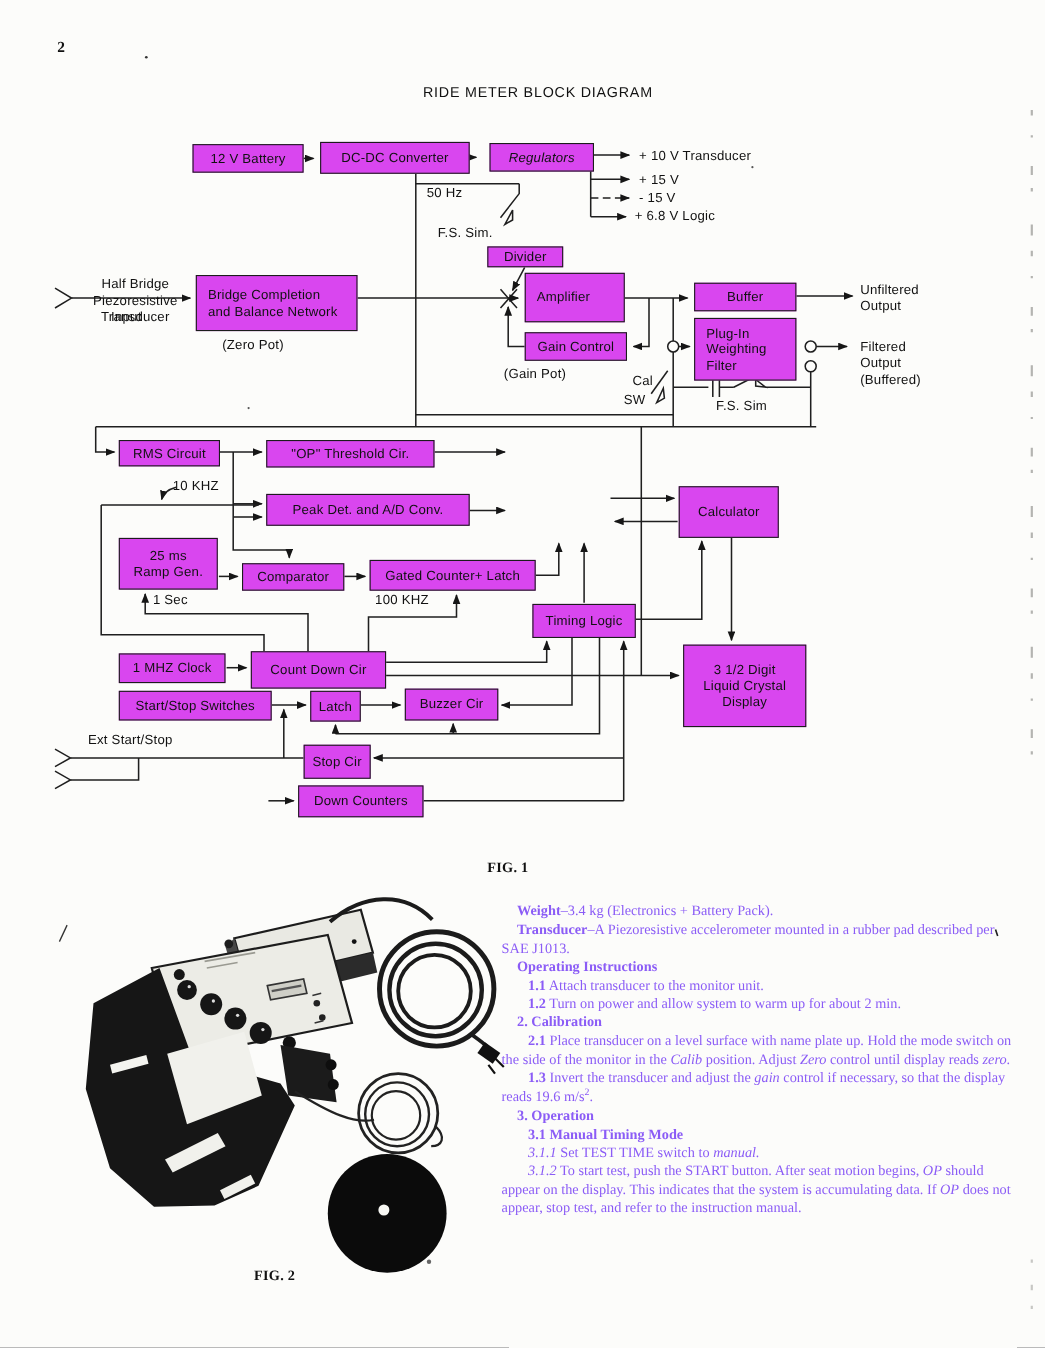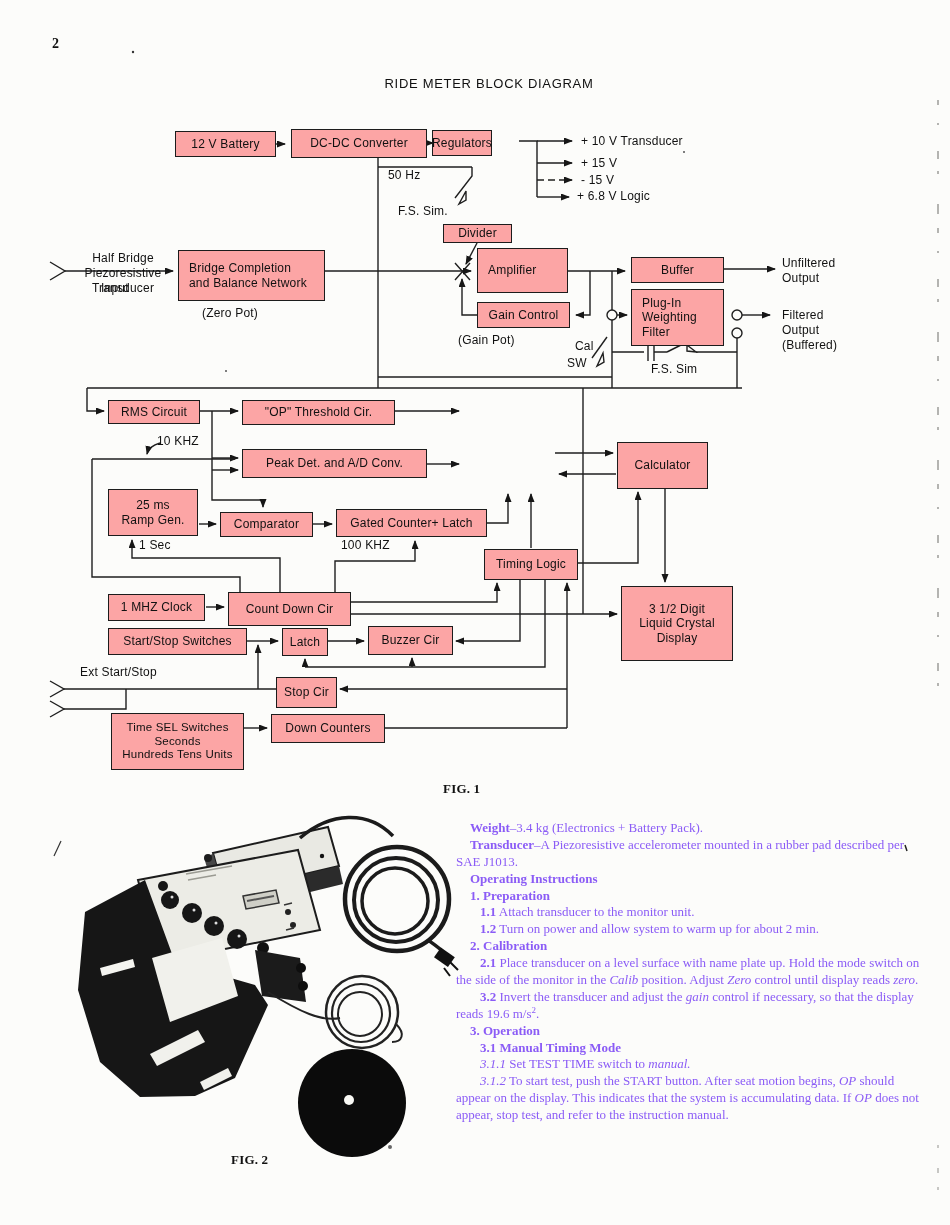--- a/index.html
+++ b/index.html
@@ -1,19 +1,19 @@
 <!DOCTYPE html>
 <html><head>
 <meta charset="utf-8">
 <style>
   html,body{margin:0;padding:0;background:#888;}
   #page{position:relative;width:950px;height:1225px;background:#fcfcfa;overflow:hidden;
         font-family:"Liberation Sans",sans-serif;color:#141414;}
   svg.layer{position:absolute;left:0;top:0;width:950px;height:1225px;}
-  .dbox{position:absolute;border:1.5px solid #1c1c1c;background:#fca5a5;display:flex;
+  .dbox{position:absolute;border:1.5px solid #1c1c1c;background:#d946ef;display:flex;
         align-items:center;justify-content:center;text-align:center;white-space:pre-line;
         font:12px/1.18 "Liberation Sans",sans-serif;color:#111;z-index:3;box-sizing:border-box;letter-spacing:.2px;}
   .al{justify-content:flex-start;text-align:left;padding-left:10px;}
   .dlabel{position:absolute;white-space:pre-line;font:12px/1.25 "Liberation Sans",sans-serif;
         color:#111;z-index:3;letter-spacing:.2px;}
   .ctr{text-align:center;}
   .serifb{font-family:"Liberation Serif",serif;font-weight:bold;font-size:13px;}
   #title{font-size:13px;letter-spacing:.7px;}
   #pageno{font:bold 14px "Liberation Serif",serif;}
   #instructions{position:absolute;left:456px;top:820px;width:468px;z-index:3;}
@@ -183,21 +183,21 @@
       <circle cx="226" cy="371" r="1" fill="#555" stroke="none"></circle>
       <circle cx="684" cy="152" r="1" fill="#555" stroke="none"></circle>
     </g>
   </svg>
 
   <div id="pageno" class="dlabel" style="left:52px;top:36px;">2</div>
   <div id="title" class="dlabel ctr" style="left:383px;top:76px;width:212px;">RIDE METER BLOCK DIAGRAM</div>
 
   <div class="dbox" style="left:175px;top:131px;width:101px;height:26px;">12 V Battery</div>
   <div class="dbox" style="left:291px;top:129px;width:136px;height:29px;">DC-DC Converter</div>
-  <div class="dbox" style="left:432px;top:130px;width:60px;height:26px;">Regulators</div>
+  <div class="dbox" style="left:445px;top:130px;width:95px;height:26px;font-style:italic;">Regulators</div>
   <div class="dbox" style="left:443px;top:224px;width:69px;height:19px;">Divider</div>
   <div class="dbox al" style="left:178px;top:250px;width:147px;height:51px;">Bridge Completion
 and Balance Network</div>
   <div class="dbox al" style="left:477px;top:248px;width:91px;height:45px;">Amplifier</div>
   <div class="dbox" style="left:477px;top:302px;width:93px;height:26px;">Gain Control</div>
   <div class="dbox" style="left:631px;top:257px;width:93px;height:26px;">Buffer</div>
   <div class="dbox al" style="left:631px;top:289px;width:93px;height:57px;">Plug-In
 Weighting
 Filter</div>
   <div class="dbox" style="left:108px;top:400px;width:92px;height:24px;">RMS Circuit</div>
@@ -211,23 +211,20 @@
   <div class="dbox" style="left:484px;top:549px;width:94px;height:31px;">Timing Logic</div>
   <div class="dbox" style="left:108px;top:594px;width:97px;height:27px;">1 MHZ Clock</div>
   <div class="dbox" style="left:228px;top:592px;width:123px;height:34px;">Count Down Cir</div>
   <div class="dbox" style="left:621px;top:586px;width:112px;height:75px;">3 1/2 Digit
 Liquid Crystal
 Display</div>
   <div class="dbox" style="left:108px;top:628px;width:139px;height:27px;">Start/Stop Switches</div>
   <div class="dbox" style="left:282px;top:628px;width:46px;height:28px;">Latch</div>
   <div class="dbox" style="left:368px;top:626px;width:85px;height:29px;">Buzzer Cir</div>
   <div class="dbox" style="left:276px;top:677px;width:61px;height:31px;">Stop Cir</div>
-  <div class="dbox" style="left:111px;top:713px;width:133px;height:57px;font-size:11.5px;">Time SEL Switches
-Seconds
-Hundreds Tens Units</div>
   <div class="dbox" style="left:271px;top:714px;width:114px;height:29px;">Down Counters</div>
 
   <div class="dlabel" style="left:388px;top:168px;">50 Hz</div>
   <div class="dlabel" style="left:398px;top:204px;">F.S. Sim.</div>
   <div class="dlabel" style="left:581px;top:134px;">+ 10 V Transducer</div>
   <div class="dlabel" style="left:581px;top:156px;">+ 15 V</div>
   <div class="dlabel" style="left:581px;top:173px;">- 15 V</div>
   <div class="dlabel" style="left:577px;top:189px;">+ 6.8 V Logic</div>
   <div class="dlabel ctr" style="left:70px;top:220px;width:106px;margin-top:31px;">Half Bridge
 Piezoresistive
@@ -248,25 +245,24 @@
   <div class="dlabel" style="left:341px;top:538px;">100 KHZ</div>
   <div class="dlabel" style="left:80px;top:665px;">Ext  Start/Stop</div>
 
   <div class="dlabel serifb" style="left:443px;top:781px;">FIG. 1</div>
   <div class="dlabel serifb" style="left:231px;top:1152px;">FIG. 2</div>
 
   <div id="instructions">
       <p class="bp i1"><span class="b">Weight</span><span>–3.4 kg (Electronics + Battery Pack).</span></p>
       <p class="bp i1"><span class="b">Transducer</span><span>–A Piezoresistive accelerometer mounted in a rubber pad described per SAE J1013.</span></p>
       <p class="bp i1"><span class="b">Operating Instructions</span></p>
-      <p class="bp i1"><span class="b">1. Preparation</span></p>
       <p class="bp i2"><span class="b">1.1</span><span> Attach transducer to the monitor unit.</span></p>
       <p class="bp i2"><span class="b">1.2</span><span> Turn on power and allow system to warm up for about 2 min.</span></p>
       <p class="bp i1"><span class="b">2. Calibration</span></p>
       <p class="bp i2"><span class="b">2.1</span><span> Place transducer on a level surface with name plate up.  Hold the mode switch on the side of the monitor in the </span><span class="it">Calib</span><span> position.  Adjust </span><span class="it">Zero</span><span> control until display reads </span><span class="it">zero</span><span>.</span></p>
-      <p class="bp i2"><span class="b">3.2</span><span> Invert the transducer and adjust the </span><span class="it">gain</span><span> control if necessary, so that the display reads 19.6 m/s</span><span class="sup">2</span><span>.</span></p>
+      <p class="bp i2"><span class="b">1.3</span><span> Invert the transducer and adjust the </span><span class="it">gain</span><span> control if necessary, so that the display reads 19.6 m/s</span><span class="sup">2</span><span>.</span></p>
       <p class="bp i1"><span class="b">3. Operation</span></p>
       <p class="bp i2"><span class="b">3.1 Manual Timing Mode</span></p>
       <p class="bp i2"><span class="it">3.1.1</span><span> Set TEST TIME switch to </span><span class="it">manual.</span></p>
       <p class="bp i2"><span class="it">3.1.2</span><span> To start test, push the START button.  After seat motion begins, </span><span class="it">OP</span><span> should appear on the display.  This indicates that the system is accumulating data.  If </span><span class="it">OP</span><span> does not appear, stop test, and refer to the instruction manual.</span></p>
     </div>
 
 </div>
 
 </body></html>

